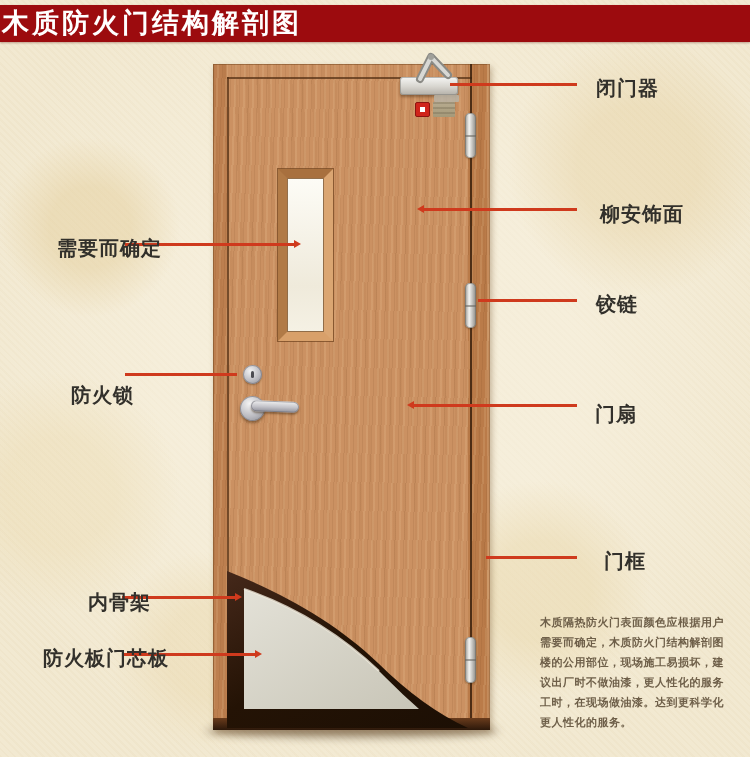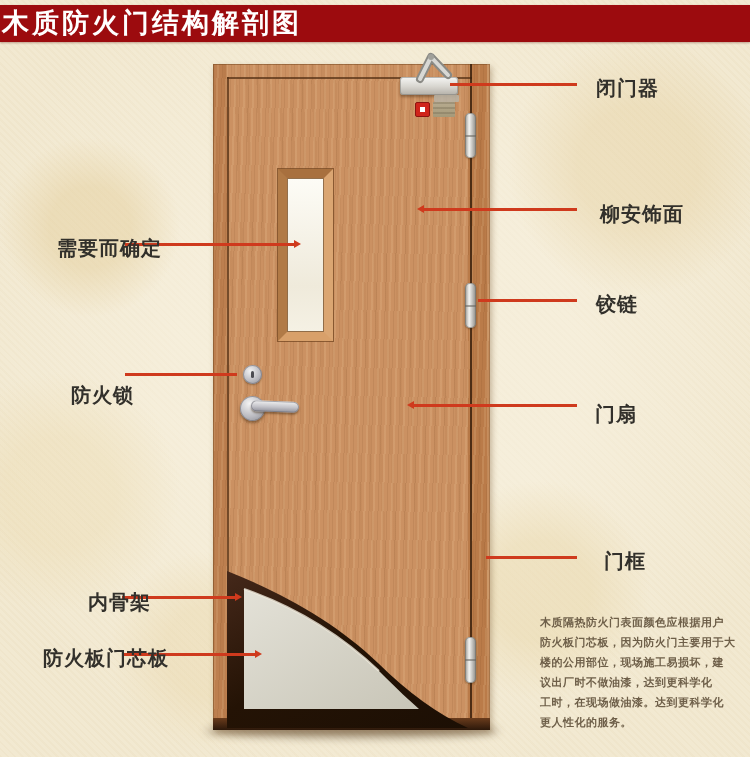--- a/index.html
+++ b/index.html
@@ -216,20 +216,20 @@
   <div class="lbl" style="left:595px;top:401px;">门扇</div>
   <div class="lbl" style="left:604px;top:548px;">门框</div>
 
   <div class="lbl" style="left:57px;top:235px;">需要而确定</div>
   <div class="lbl" style="left:71px;top:382px;">防火锁</div>
   <div class="lbl" style="left:88px;top:589px;">内骨架</div>
   <div class="lbl" style="left:35px;top:645px;padding-left:8px;">防火板门芯板</div>
 
   <div class="para">
     <div>木质隔热防火门表面颜色应根据用户</div>
-    <div>防火板门芯板，因为防火门主要用于大</div>
+    <div>需要而确定，木质防火门结构解剖图</div>
     <div>楼的公用部位，现场施工易损坏，建</div>
-    <div>议出厂时不做油漆，达到更科学化</div>
+    <div>议出厂时不做油漆，更人性化的服务</div>
     <div>工时，在现场做油漆。达到更科学化</div>
     <div>更人性化的服务。</div>
   </div>
 
 </div>
 
 </body></html>

